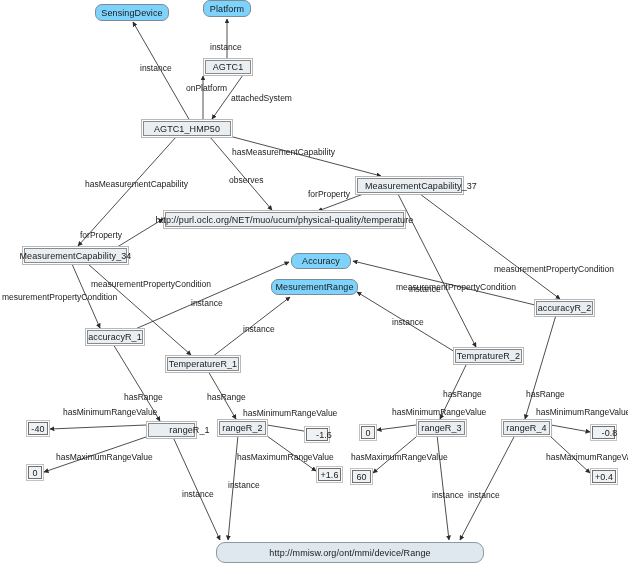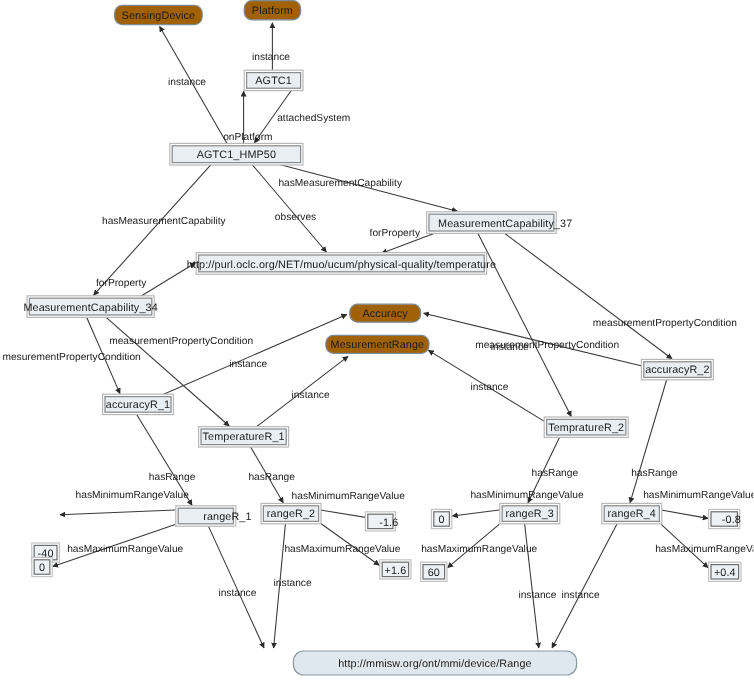--- a/index.html
+++ b/index.html
@@ -40,21 +40,21 @@
     letter-spacing: 0.1px;
     z-index: 3;
   }
   
   .node.rect {
     box-shadow: 0 0 0 1px #ffffff, 0 0 0 2px #b8b8b8;
   }
   
   .node.round {
     border-radius: 7px;
-    background: #a16207;
+    background: #7dd3fc;
     border: 1px solid #7d8b93;
     box-shadow: none;
   }
   
   .node.value {
     background: #eef2f5;
     border: 1px solid #6f6f6f;
     box-shadow: 0 0 0 1px #ffffff, 0 0 0 2px #c2c2c2;
     font-size: 9px;
   }
@@ -118,21 +118,21 @@
         <path d="M 173,437 L 220,540" fill="none" stroke="#3a3a3a" stroke-width="0.9" marker-end="url(#arrow)"></path>
         <path d="M 238,435 L 228,540" fill="none" stroke="#3a3a3a" stroke-width="0.9" marker-end="url(#arrow)"></path>
         <path d="M 437,435 L 449,540" fill="none" stroke="#3a3a3a" stroke-width="0.9" marker-end="url(#arrow)"></path>
         <path d="M 515,435 L 460,540" fill="none" stroke="#3a3a3a" stroke-width="0.9" marker-end="url(#arrow)"></path>
       </g>
   </svg>
 
   <div id="edge-labels">
       <div class="edge-label" style="left: 140px; top: 64px;">instance</div>
       <div class="edge-label" style="left: 210px; top: 43px;">instance</div>
-      <div class="edge-label" style="left: 186px; top: 110px;">onPlatform</div>
+      <div class="edge-label" style="left: 186px; top: 84px;">onPlatform</div>
       <div class="edge-label" style="left: 231px; top: 94px;">attachedSystem</div>
       <div class="edge-label" style="left: 85px; top: 180px;">hasMeasurementCapability</div>
       <div class="edge-label" style="left: 229px; top: 176px;">observes</div>
       <div class="edge-label" style="left: 232px; top: 148px;">hasMeasurementCapability</div>
       <div class="edge-label" style="left: 80px; top: 231px;">forProperty</div>
       <div class="edge-label" style="left: 308px; top: 190px;">forProperty</div>
       <div class="edge-label" style="left: 2px; top: 293px;">mesurementPropertyCondition</div>
       <div class="edge-label" style="left: 91px; top: 280px;">measurementPropertyCondition</div>
       <div class="edge-label" style="left: 191px; top: 299px;">instance</div>
       <div class="edge-label" style="left: 243px; top: 325px;">instance</div>
@@ -154,38 +154,38 @@
       <div class="edge-label" style="left: 546px; top: 453px;">hasMaximumRangeValue</div>
       <div class="edge-label" style="left: 182px; top: 490px;">instance</div>
       <div class="edge-label" style="left: 228px; top: 481px;">instance</div>
       <div class="edge-label" style="left: 432px; top: 491px;">instance</div>
       <div class="edge-label" style="left: 468px; top: 491px;">instance</div>
     </div>
   <div id="nodes">
       <div class="node round" style="left: 95px; top: 4px; width: 74px; height: 17px;">SensingDevice</div>
       <div class="node round" style="left: 203px; top: 0px; width: 48px; height: 17px;">Platform</div>
       <div class="node rect" style="left: 205px; top: 60px; width: 46px; height: 14px;">AGTC1</div>
-      <div class="node rect" style="left: 143px; top: 121px; width: 108px; height: 15px;">AGTC1_HMP50</div>
+      <div class="node rect" style="left: 143px; top: 121px; width: 88px; height: 15px;">AGTC1_HMP50</div>
       <div class="node rect" style="left: 165px; top: 212px; width: 239px; height: 15px;">http://purl.oclc.org/NET/muo/ucum/physical-quality/temperature</div>
       <div class="node rect" style="left: 24px; top: 248px; width: 103px; height: 15px;">MeasurementCapability_34</div>
       <div class="node rect" style="left: 357px; top: 178px; width: 105px; height: 15px; padding-left: 23px;">MeasurementCapability_37</div>
       <div class="node round" style="left: 291px; top: 253px; width: 60px; height: 16px;">Accuracy</div>
       <div class="node round" style="left: 271px; top: 279px; width: 87px; height: 16px;">MesurementRange</div>
       <div class="node rect" style="left: 87px; top: 330px; width: 56px; height: 14px;">accuracyR_1</div>
       <div class="node rect" style="left: 536px; top: 301px; width: 57px; height: 14px;">accuracyR_2</div>
       <div class="node rect" style="left: 167px; top: 357px; width: 72px; height: 14px;">TemperatureR_1</div>
       <div class="node rect" style="left: 455px; top: 349px; width: 67px; height: 14px;">TempratureR_2</div>
       <div class="node rect" style="left: 148px; top: 423px; width: 47px; height: 14px; padding-left: 36px;">rangeR_1</div>
       <div class="node rect" style="left: 219px; top: 421px; width: 47px; height: 14px;">rangeR_2</div>
       <div class="node rect" style="left: 418px; top: 421px; width: 47px; height: 14px;">rangeR_3</div>
       <div class="node rect" style="left: 503px; top: 421px; width: 47px; height: 14px;">rangeR_4</div>
-      <div class="node value" style="left: 28px; top: 422px; width: 20px; height: 13px; margin-top: 32px;">-40</div>
+      <div class="node value" style="left: 28px; top: 422px; width: 20px; height: 13px;">-40</div>
       <div class="node value" style="left: 28px; top: 466px; width: 14px; height: 13px;">0</div>
       <div class="node value" style="left: 306px; top: 428px; width: 22px; height: 13px; padding-left: 14px;">-1.6</div>
       <div class="node value" style="left: 318px; top: 468px; width: 23px; height: 13px;">+1.6</div>
       <div class="node value" style="left: 361px; top: 426px; width: 14px; height: 13px;">0</div>
       <div class="node value" style="left: 352px; top: 470px; width: 19px; height: 13px;">60</div>
       <div class="node value" style="left: 592px; top: 426px; width: 23px; height: 13px; padding-left: 12px;">-0.8</div>
       <div class="node value" style="left: 592px; top: 470px; width: 24px; height: 13px;">+0.4</div>
-      <div class="node wide-round" style="left: 216px; top: 542px; width: 237px; height: 21px; margin-left: 28px;">http://mmisw.org/ont/mmi/device/Range</div>
+      <div class="node wide-round" style="left: 216px; top: 542px; width: 268px; height: 21px;">http://mmisw.org/ont/mmi/device/Range</div>
     </div>
 
 </div>
 
 </body></html>

